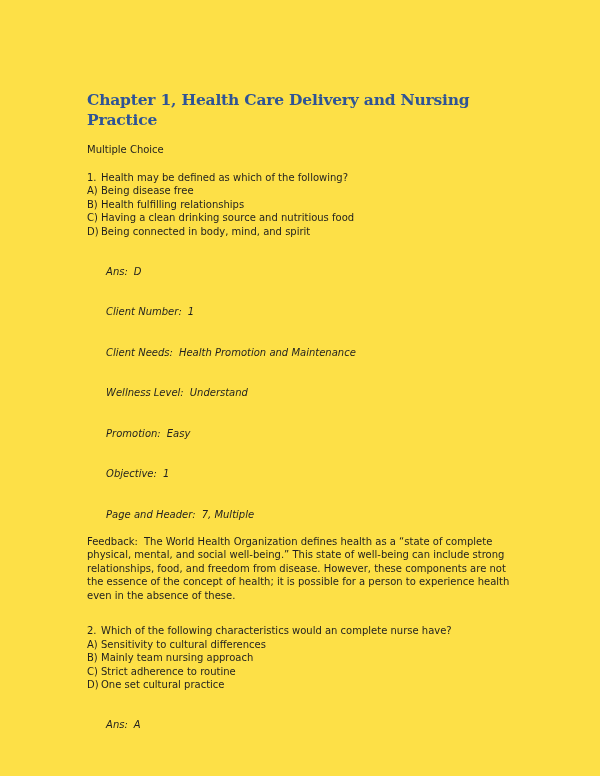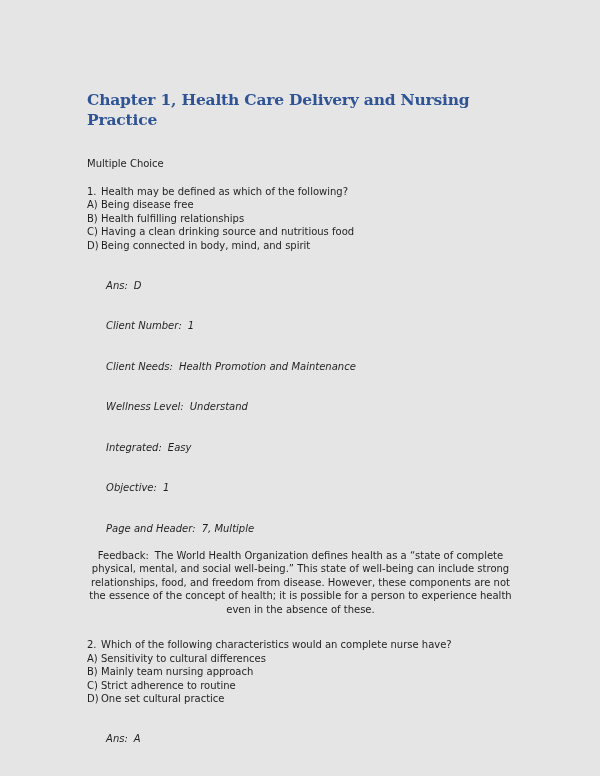--- a/index.html
+++ b/index.html
@@ -5,41 +5,41 @@
   html, body { margin:0; padding:0; background:#ffffff; }
   body { width:600px; height:776px; overflow:hidden; }
   .page {
     box-sizing:border-box;
     width:600px; height:776px;
     padding:90px 86px 0 87px;
     font-family:"DejaVu Sans", sans-serif;
     font-size:10px;
     line-height:13.5px;
     color:#1f1f1f;
-    background:#e5e5e5;
+    background:#fde047;
   }
   .doc-title {
     margin:0;
     font-family:"DejaVu Serif", serif;
     font-weight:bold;
     font-size:15.5px;
     line-height:20px;
     letter-spacing:-0.2px;
     color:#2F5496;
   }
-  .section-heading { margin-top:27px; white-space:pre-wrap; }
+  .section-heading { margin-top:13px; white-space:pre-wrap; }
   .question-block { margin-top:14px; }
   .q2 { margin-top:22px; }
   .qline { display:flex; }
   .qline .lbl { flex:0 0 14px; white-space:pre; }
   .qline .txt { flex:1 1 auto; white-space:pre-wrap; }
   .meta-block { margin-top:13px; }
   .meta-line { white-space:pre;font-style:italic; }
   .meta-line .v { margin-left:6px; }
-  .feedback-para { white-space:normal;text-align:center; }
+  .feedback-para { white-space:normal; }
   .feedback-para .fb-label { white-space:pre; }
   .feedback-para .fb-text { margin-left:6px; }
 </style>
 </head>
 <body>
 
 <div class="page">
 
   <h1 class="doc-title" style="color: rgb(47, 84, 150);">Chapter 1, Health Care Delivery and Nursing Practice</h1>
 
@@ -75,21 +75,21 @@
     <div class="meta-line">
       <span>Client Number:</span><span class="v">1</span>
     </div>
     <div class="meta-line">
       <span>Client Needs:</span><span class="v">Health Promotion and Maintenance</span>
     </div>
     <div class="meta-line">
       <span>Wellness Level:</span><span class="v">Understand</span>
     </div>
     <div class="meta-line">
-      <span>Integrated:</span><span class="v">Easy</span>
+      <span>Promotion:</span><span class="v">Easy</span>
     </div>
     <div class="meta-line">
       <span>Objective:</span><span class="v">1</span>
     </div>
     <div class="meta-line">
       <span>Page and Header:</span><span class="v">7, Multiple</span>
     </div>
     <div class="feedback-para">
       <span class="fb-label">Feedback:</span><span class="fb-text">The World Health Organization defines health as a “state of complete physical, mental, and social well-being.” This state of well-being can include strong relationships, food, and freedom from disease. However, these components are not the essence of the concept of health; it is possible for a person to experience health even in the absence of these.</span>
     </div>

